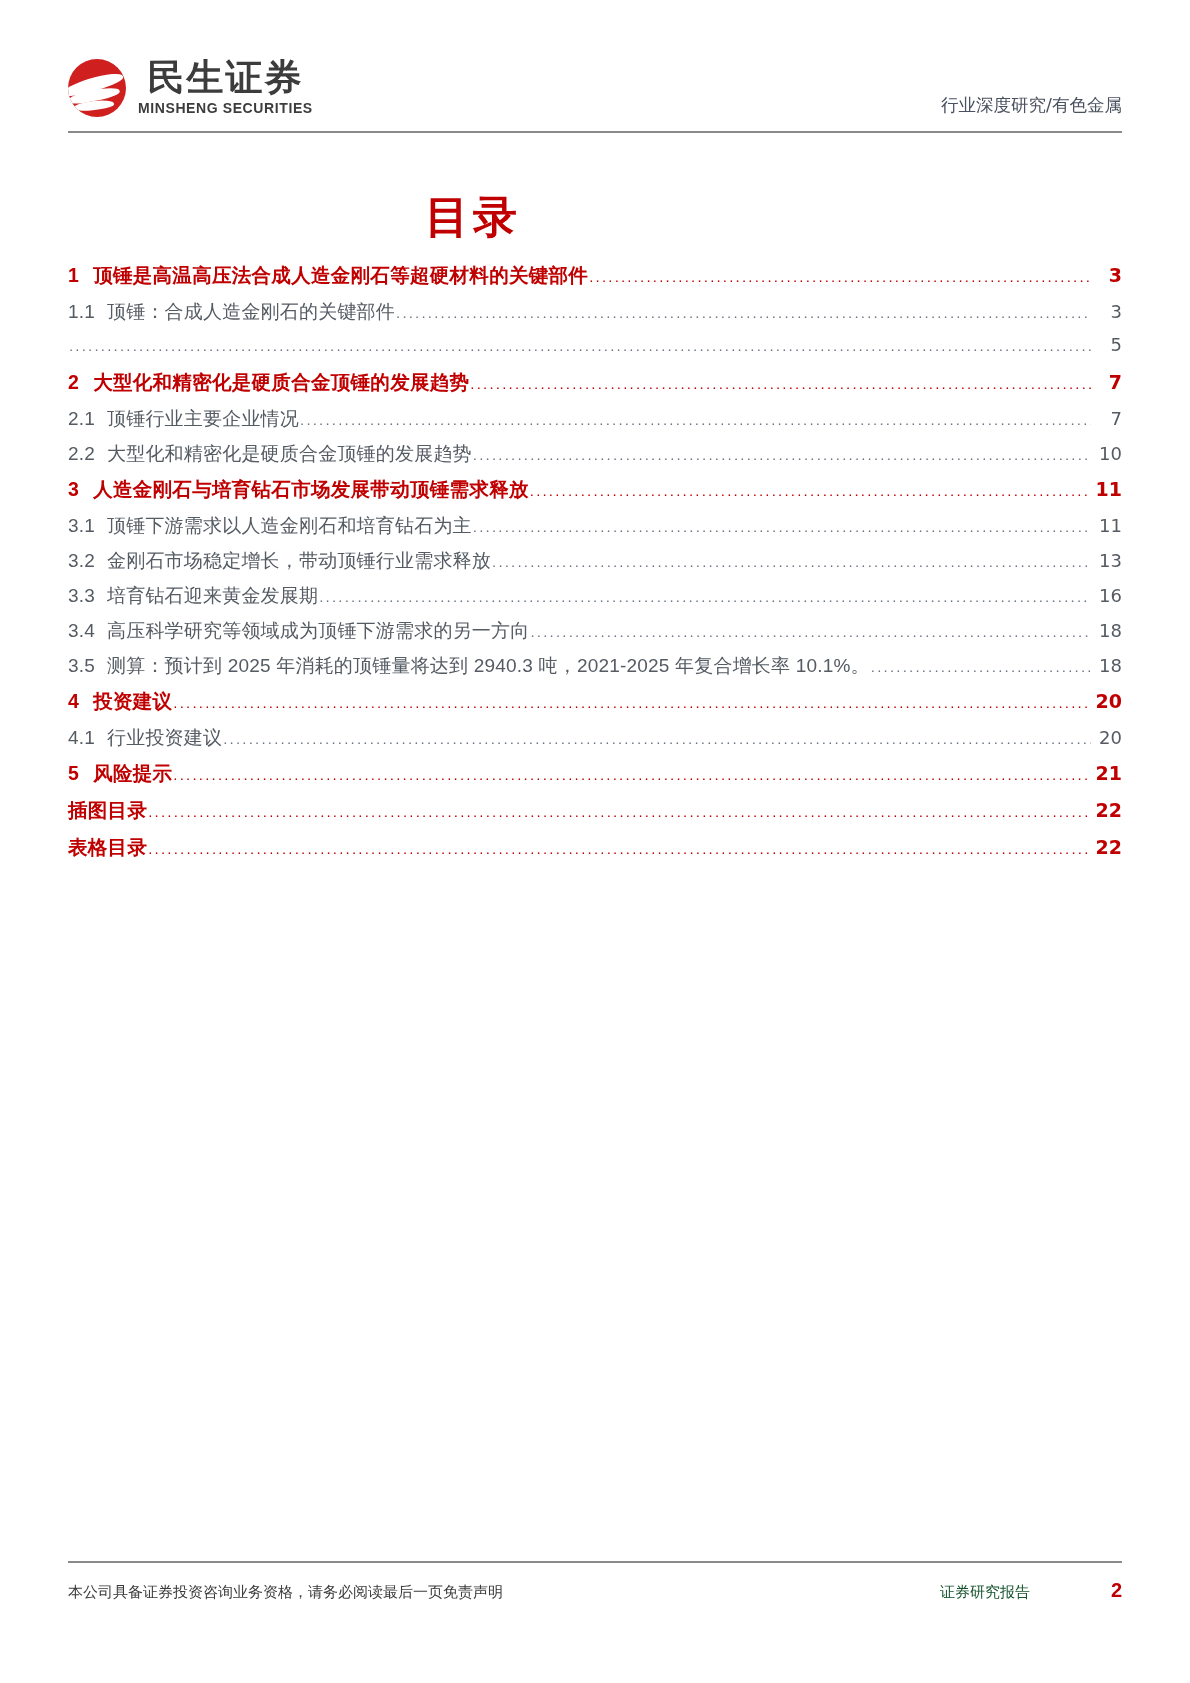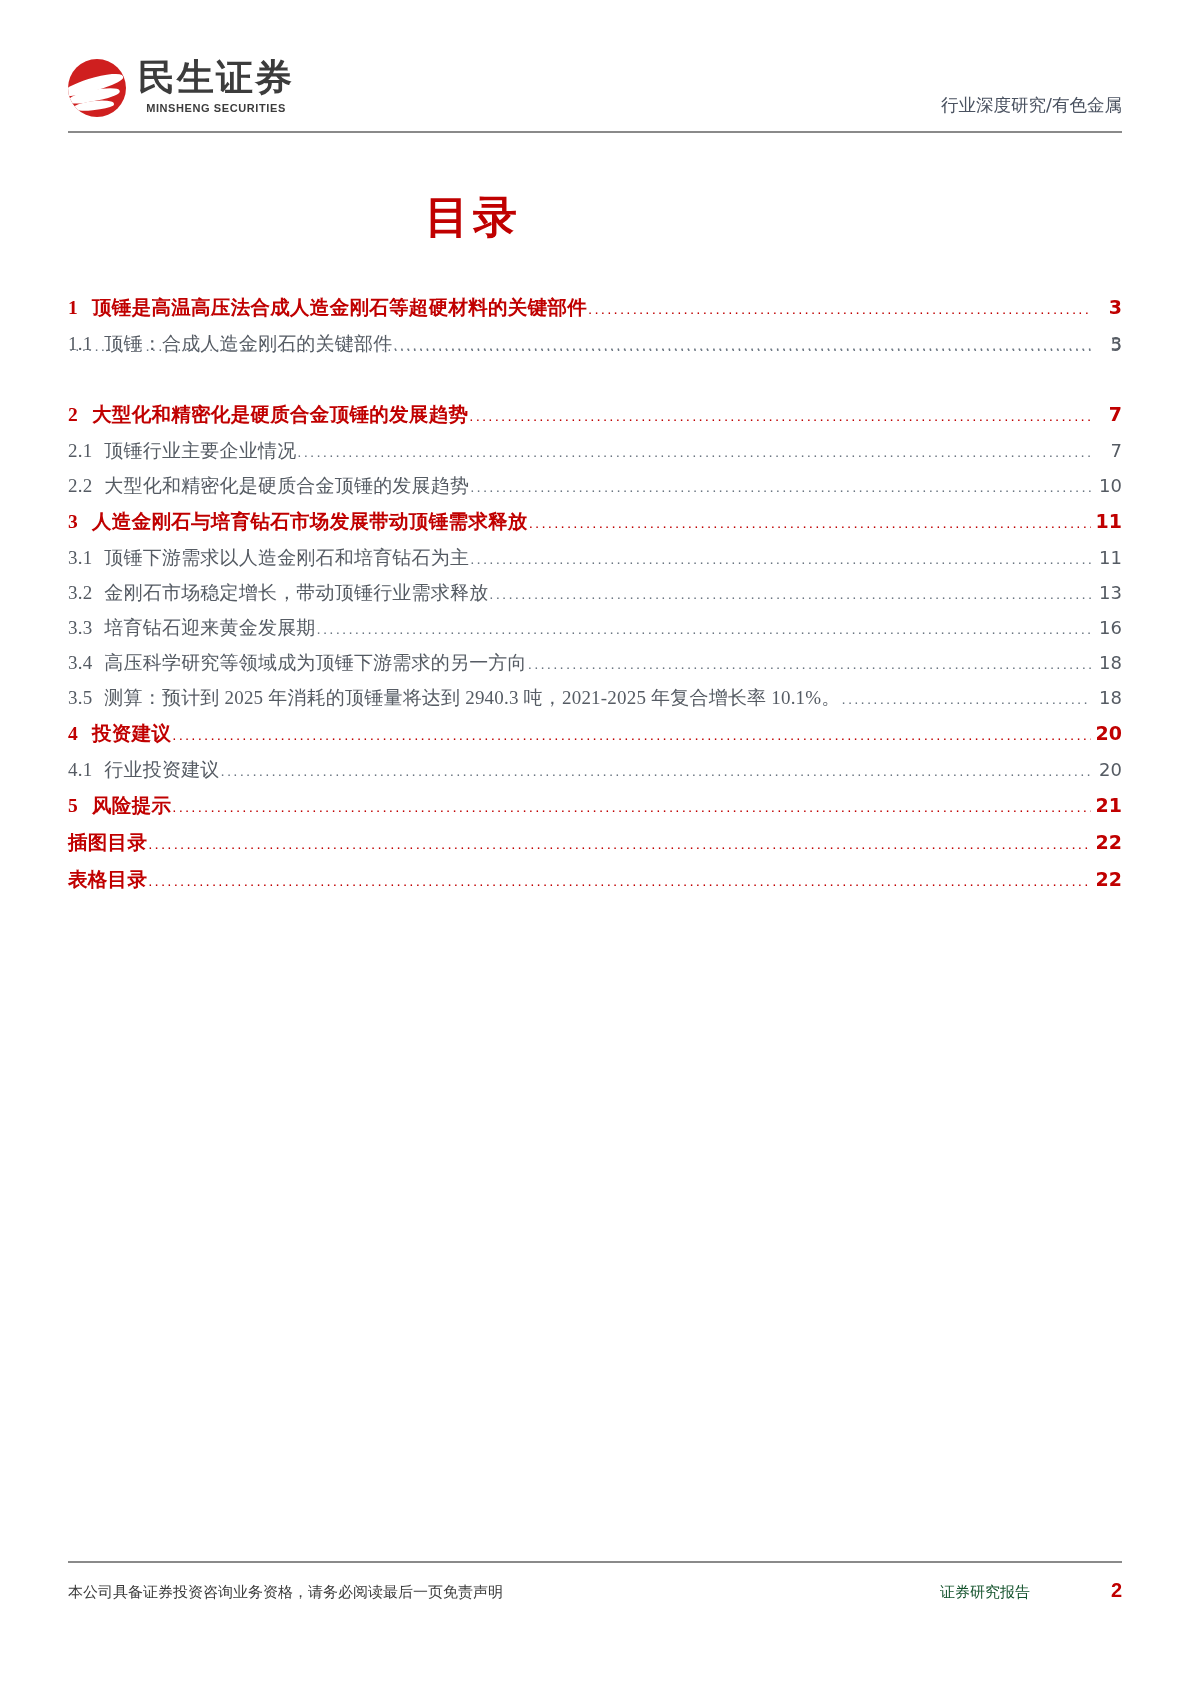--- a/index.html
+++ b/index.html
@@ -68,21 +68,21 @@
   }
   .logo-cn {
     font-size: 37px;
     font-weight: bold;
     color: #3c3c3c;
     letter-spacing: 2px;
     line-height: 40px;
     font-family: "DejaVu Sans", "Liberation Sans", sans-serif;
   }
   .logo-en {
-    font-size: 11px;
+    font-size: 14px;
     font-weight: bold;
     color: #3c3c3c;
     letter-spacing: 0.6px;
     line-height: 18px;
     margin-top: 1px;
     font-family: "Liberation Sans", sans-serif;
   }
   .header-right {
     position: absolute;
     right: 68px; top: 93px;
@@ -117,22 +117,21 @@
     width: 1054px;
   }
   .toc-row {
     display: flex;
     align-items: baseline;
     width: 100%;
     white-space: nowrap;
   }
   .toc-label {
     flex: none;
-    font-family: Liberation Serif, serif;
-    margin-top: 32px;
+    font-family: Liberation Sans, sans-serif;
   }
   .toc-dots {
     flex: 1 1 auto;
     overflow: hidden;
     margin: 0 1px;
     position: relative;
     height: 1em;
   }
   .toc-dots::after {
     content: "............................................................................................................................................................................................................................................................................";

